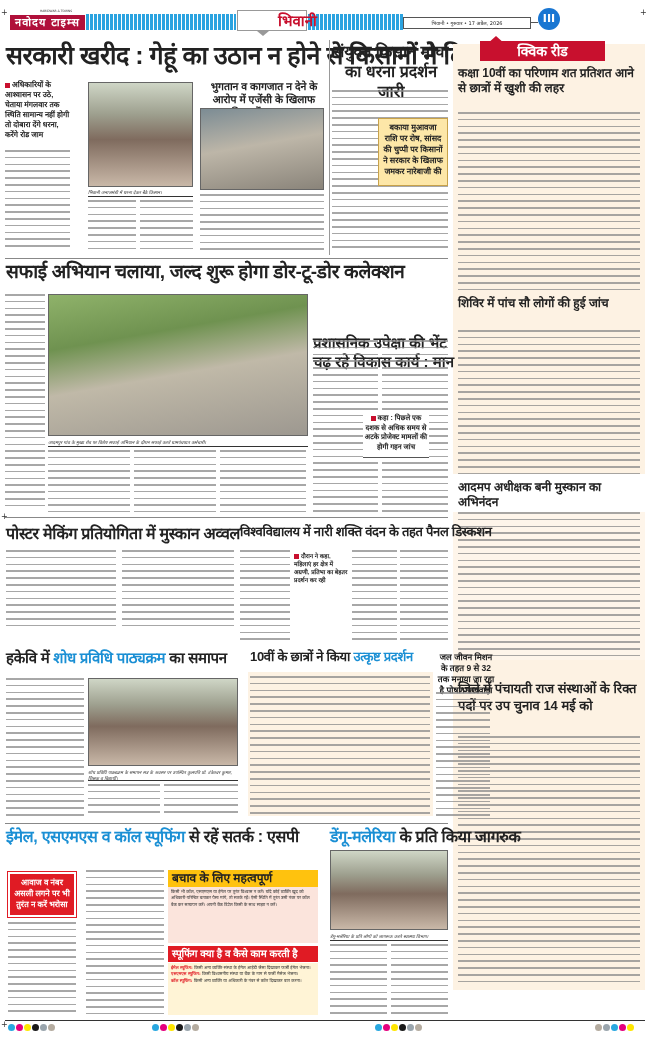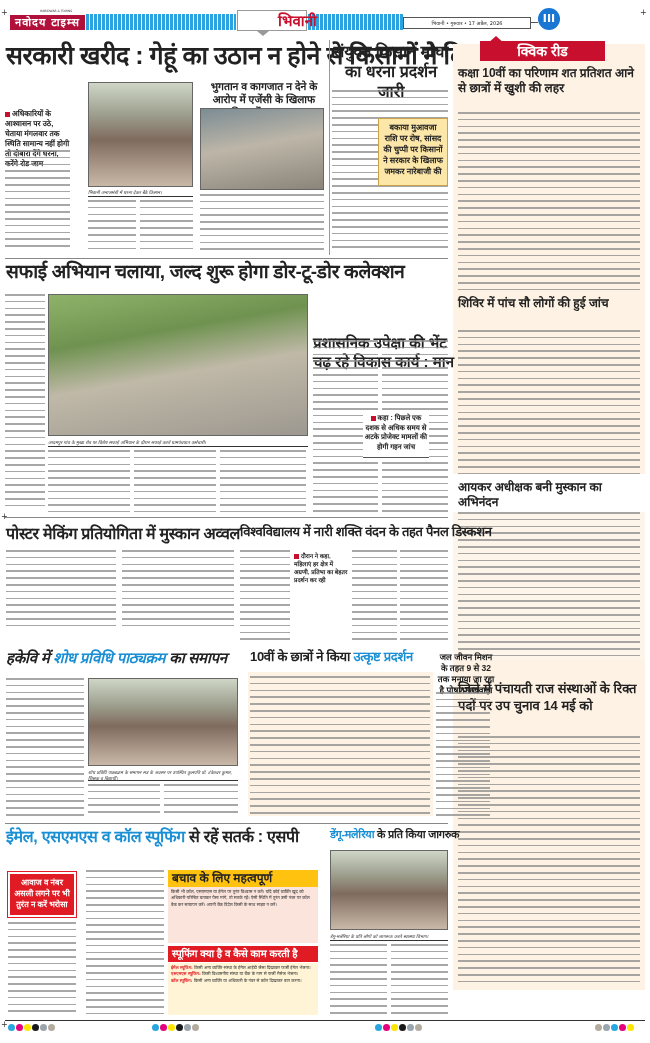--- a/index.html
+++ b/index.html
@@ -80,21 +80,21 @@
 <div class="abs mast-stripes" style="left:86px;width:150px;"></div>
 <div class="abs mast-stripes" style="left:308px;width:95px;"></div>
 <div class="abs mast-city">भिवानी</div>
 <div class="abs mast-pointer"></div>
 <div class="abs mast-dateline">भिवानी • गुरुवार • 17 अप्रैल, 2026</div>
 <div class="abs mast-line"></div>
 <div class="abs mast-page">III</div>
 
 <div class="abs hl hl-xl" style="left:6px;top:42px;width:318px;">सरकारी खरीद : गेहूं का उठान न होने से किसानों ने दिया धरना</div>
 
-<div class="abs kicker-quote" style="left:5px;top:80px;width:65px;margin-top:29px;">
+<div class="abs kicker-quote" style="left:5px;top:80px;width:65px;">
   <span class="redbullet"></span><span>अधिकारियों के आश्वासन पर उठे, चेताया मंगलवार तक स्थिति सामान्य नहीं होगी तो दोबारा देंगे धरना, करेंगे रोड जाम</span>
 </div>
 <div class="abs textcol" style="left:5px;top:150px;width:65px;height:100px;"></div>
 <div class="abs bodytext" style="left:5px;top:150px;width:65px;opacity:0;">भिवानी मंडी, 16 अप्रैल (नवोदय):</div>
 
 <div class="abs photo crowd" style="left:88px;top:82px;width:105px;height:105px;"></div>
 <div class="abs caption" style="left:88px;top:189px;width:105px;">भिवानी अनाजमंडी में धरना देकर बैठे किसान।</div>
 <div class="abs textcol" style="left:88px;top:200px;width:48px;height:52px;"></div>
 <div class="abs textcol" style="left:140px;top:200px;width:53px;height:52px;"></div>
 
@@ -110,21 +110,21 @@
 <div class="abs quick-bg" style="left:453px;top:44px;width:192px;height:430px;"></div>
 <div class="abs quick-arrow" style="left:487px;top:36px;"></div>
 <div class="abs quick-tab" style="left:480px;top:41px;width:125px;">क्विक रीड</div>
 
 <div class="abs hl hl-s" style="left:458px;top:66px;width:180px;font-size:12px;line-height:15px;">कक्षा 10वीं का परिणाम शत प्रतिशत आने से छात्रों में खुशी की लहर</div>
 <div class="abs textcol" style="left:458px;top:112px;width:182px;height:180px;"></div>
 
 <div class="abs hl hl-s" style="left:458px;top:296px;width:180px;font-size:12px;line-height:15px;">शिविर में पांच सौ लोगों की हुई जांच</div>
 <div class="abs textcol" style="left:458px;top:330px;width:182px;height:148px;"></div>
 
-<div class="abs hl hl-s" style="left:458px;top:480px;width:180px;font-size:12px;line-height:15px;">आयकर अधीक्षक बनी मुस्कान का अभिनंदन</div>
+<div class="abs hl hl-s" style="left:458px;top:480px;width:180px;font-size:12px;line-height:15px;">आदमप अधीक्षक बनी मुस्कान का अभिनंदन</div>
 <div class="abs textcol quick-bg" style="left:453px;top:512px;width:192px;height:150px;"></div>
 <div class="abs textcol" style="left:458px;top:512px;width:182px;height:148px;"></div>
 
 <div class="abs quick-bg" style="left:453px;top:660px;width:192px;height:330px;"></div>
 <div class="abs hl hl-s" style="left:458px;top:680px;width:180px;font-size:13px;line-height:17px;">जिले में पंचायती राज संस्थाओं के रिक्त पदों पर उप चुनाव 14 मई को</div>
 <div class="abs textcol" style="left:458px;top:736px;width:182px;height:250px;"></div>
 
 <div class="abs rule-h" style="left:5px;top:258px;width:443px;"></div>
 <div class="abs hl hl-l" style="left:6px;top:262px;width:320px;font-size:19px;text-align:center;">सफाई अभियान चलाया, जल्द शुरू होगा डोर-टू-डोर कलेक्शन</div>
 <div class="abs textcol" style="left:5px;top:294px;width:40px;height:218px;"></div>
@@ -149,21 +149,21 @@
 <div class="abs hl hl-l" style="left:6px;top:525px;width:240px;font-size:16px;">पोस्टर मेकिंग प्रतियोगिता में मुस्कान अव्वल</div>
 <div class="abs textcol" style="left:6px;top:550px;width:110px;height:80px;"></div>
 <div class="abs textcol" style="left:122px;top:550px;width:112px;height:80px;"></div>
 
 <div class="abs hl hl-l" style="left:240px;top:525px;width:212px;font-size:13px;">विश्वविद्यालय में नारी शक्ति वंदन के तहत पैनल डिस्कशन</div>
 <div class="abs textcol" style="left:240px;top:550px;width:50px;height:92px;"></div>
 <div class="abs kicker-quote" style="left:294px;top:552px;width:55px;font-size:6px;line-height:8px;"><span class="redbullet"></span><span>दौरान ने कहा, महिलाएं हर क्षेत्र में अग्रणी, प्रतिभा का बेहतर प्रदर्शन कर रही</span></div>
 <div class="abs textcol" style="left:352px;top:550px;width:45px;height:92px;"></div>
 <div class="abs textcol" style="left:400px;top:550px;width:48px;height:92px;"></div>
 
-<div class="abs hl hl-l" style="left:6px;top:650px;width:235px;font-size:15px;font-style:italic;">
+<div class="abs hl hl-l" style="left:6px;top:650px;width:235px;font-size:15px;">
   <span>हकेवि में</span>
   <span class="accent">शोध प्रविधि पाठ्यक्रम</span>
   <span>का समापन</span>
 </div>
 <div class="abs textcol" style="left:6px;top:678px;width:78px;height:140px;"></div>
 <div class="abs photo crowd" style="left:88px;top:678px;width:150px;height:88px;"></div>
 <div class="abs caption" style="left:88px;top:769px;width:150px;white-space:normal;height:12px;">शोध प्रविधि पाठ्यक्रम के समापन सत्र के अवसर पर उपस्थित कुलपति प्रो. टंकेश्वर कुमार, शिक्षक व विद्यार्थी।</div>
 <div class="abs textcol" style="left:88px;top:784px;width:72px;height:34px;"></div>
 <div class="abs textcol" style="left:164px;top:784px;width:74px;height:34px;"></div>
 
@@ -188,21 +188,21 @@
 
 <div class="abs tip-head-y" style="left:168px;top:870px;width:150px;">बचाव के लिए महत्वपूर्ण सावधानियां</div>
 <div class="abs tip-body" style="left:168px;top:887px;width:150px;height:56px;">किसी भी कॉल, एसएमएस या ईमेल पर तुरंत विश्वास न करें। यदि कोई व्यक्ति खुद को अधिकारी-परिचित बताकर पैसा मांगे, तो सतर्क रहें। ऐसी स्थिति में तुरंत उसी नंबर पर कॉल बैक कर सत्यापन करें। अपनी बैंक डिटेल किसी के साथ साझा न करें।</div>
 <div class="abs tip-head-r" style="left:168px;top:946px;width:150px;">स्पूफिंग क्या है व कैसे काम करती है</div>
 <div class="abs tip-body" style="left:168px;top:963px;width:150px;height:52px;background:#fff4d6;">
   <div><span class="lbl">ईमेल स्पूफिंग:</span> <span>किसी अन्य व्यक्ति-संस्था के ईमेल आईडी जैसा दिखाकर फर्जी ईमेल भेजना।</span></div>
   <div><span class="lbl">एसएमएस स्पूफिंग:</span> <span>किसी विश्वसनीय संस्था या बैंक के नाम से फर्जी मैसेज भेजना।</span></div>
   <div><span class="lbl">कॉल स्पूफिंग:</span> <span>किसी अन्य व्यक्ति या अधिकारी के नंबर से कॉल दिखाकर बात करना।</span></div>
 </div>
 
-<div class="abs hl hl-l" style="left:330px;top:828px;width:120px;font-size:11px;">
+<div class="abs hl hl-l" style="left:330px;top:828px;width:120px;font-size:16px;">
   <span class="accent">डेंगू-मलेरिया</span>
   <span>के प्रति किया जागरुक</span>
 </div>
 <div class="abs photo crowd" style="left:330px;top:850px;width:118px;height:80px;"></div>
 <div class="abs caption" style="left:330px;top:933px;width:118px;">डेंगू-मलेरिया के प्रति लोगों को जागरूक करते स्वास्थ्य विभाग।</div>
 <div class="abs textcol" style="left:330px;top:944px;width:57px;height:70px;"></div>
 <div class="abs textcol" style="left:391px;top:944px;width:57px;height:70px;"></div>
 
 <div class="abs rule-h" style="left:5px;top:1020px;width:640px;border-top-color:#333;"></div>
 <div class="abs crop-mark" style="left:1px;top:1020px;">+</div>

